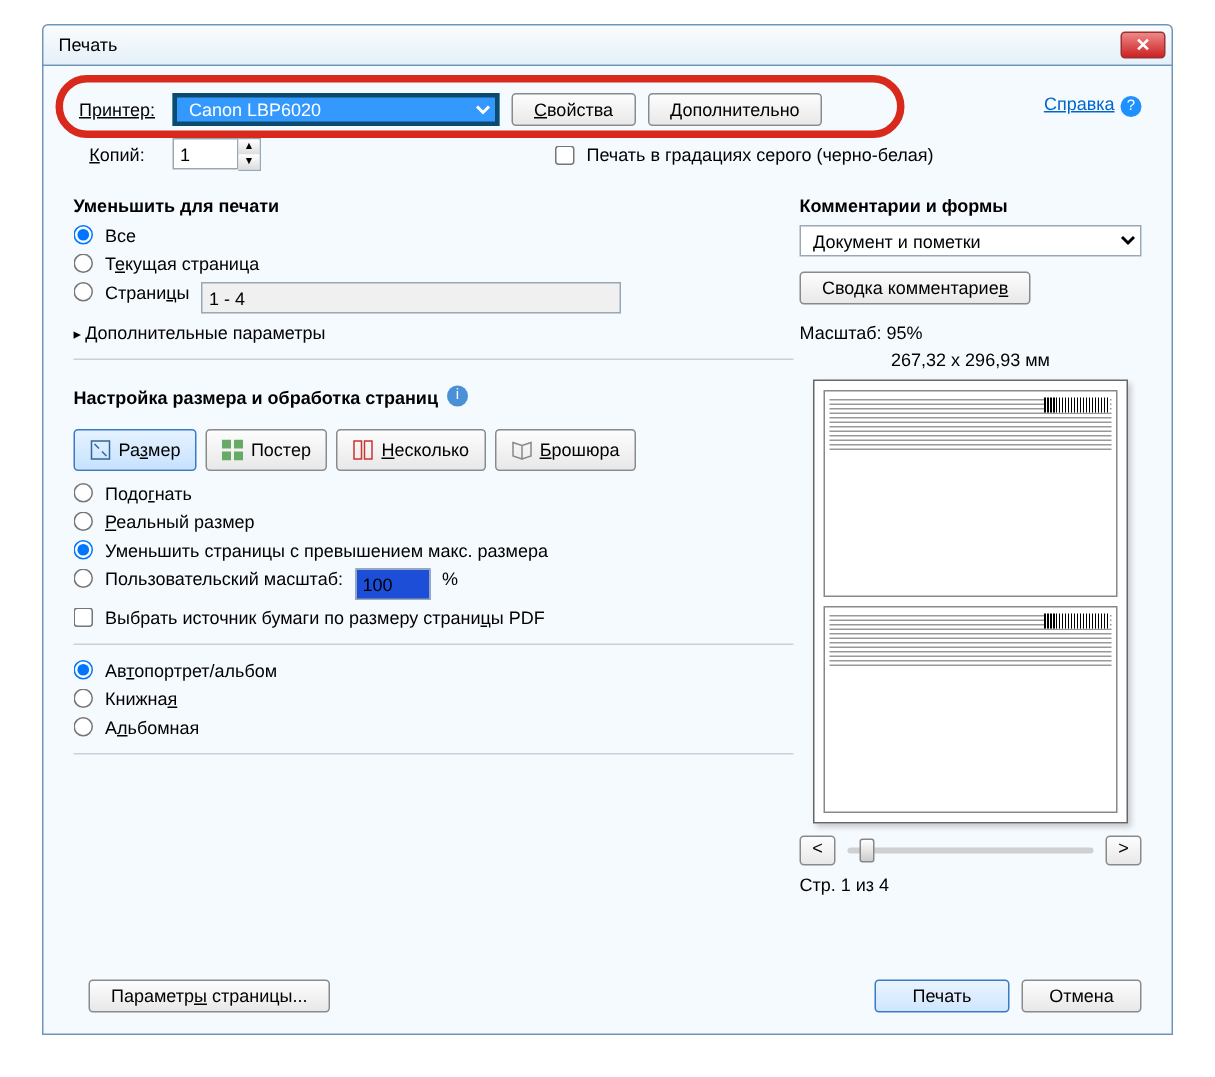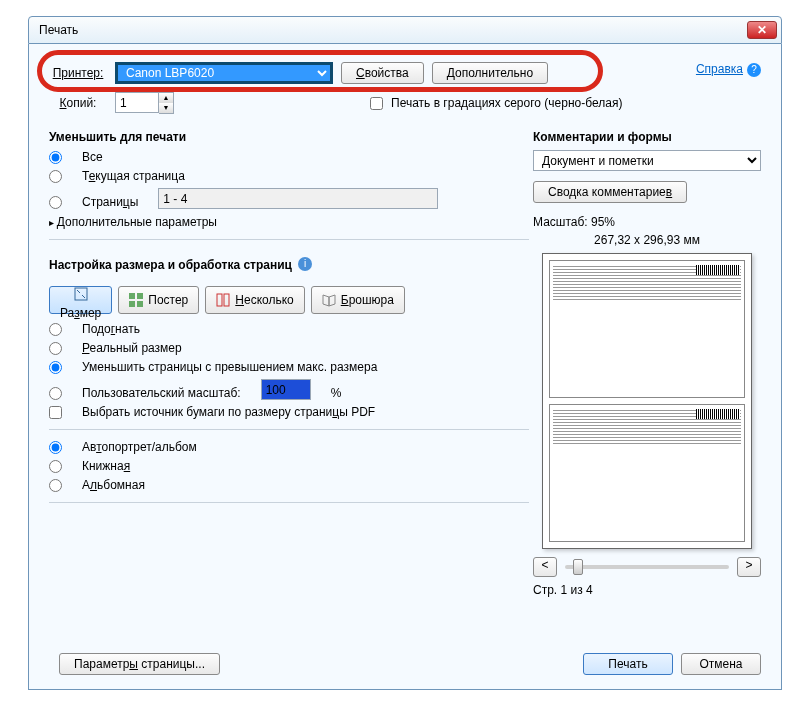--- a/index.html
+++ b/index.html
@@ -19,25 +19,25 @@
 .help-link { position: absolute; top: 18px; right: 20px; color: #0066cc; text-decoration: underline; cursor: pointer; }
 .help-icon { display: inline-block; width: 14px; height: 14px; border-radius: 50%; background: #1e90ff; color: #fff; text-align: center; line-height: 14px; font-size: 10px; margin-left: 4px; }
 .spinner { display: inline-flex; }
 .spinner input { width: 44px; }
 .spin-btns { display: flex; flex-direction: column; border: 1px solid #9aa7b5; border-left: none; }
 .spin-btns span { width: 14px; height: 10px; background: linear-gradient(#fff,#ddd); font-size: 7px; text-align: center; line-height: 9px; cursor: pointer; }
 .left-col { width: 480px; float: left; }
 .right-col { width: 228px; float: right; }
 .section-title { font-weight: bold; margin: 8px 0 6px; }
 .hr { border: none; border-top: 1px solid #c8d2dc; margin: 10px 0; }
-.radio-row, .check-row { display: flex; align-items: flex-end; gap: 20px; margin: 5px 0; }
+.radio-row, .check-row { display: flex; align-items: flex-start; gap: 8px; margin: 5px 0; }
 input[type=radio], input[type=checkbox] { margin: 0; }
 .btn-group { display: flex; gap: 6px; margin: 8px 0; }
 .btn-tab { background: linear-gradient(#fdfdfd,#e8e8e8); border: 1px solid #8a8a8a; border-radius: 3px; height: 28px; padding: 0 10px; display: flex; align-items: center; gap: 5px; cursor: pointer; }
-.btn-tab.active { background: linear-gradient(#e6f2ff,#c6e2ff); border-color: #3a7ac4; flex-direction: column; }
+.btn-tab.active { background: linear-gradient(#e6f2ff,#c6e2ff); border-color: #3a7ac4; }
 .icon-sq { width: 14px; height: 14px; display: inline-block; }
 .preview-box { width: 210px; height: 296px; border: 1px solid #666; background: #fff; margin: 6px auto; box-shadow: 2px 2px 4px rgba(0,0,0,.2); position: relative; padding: 6px; }
 .preview-inner { width: 100%; height: 100%; display: flex; flex-direction: column; gap: 6px; }
 .doc-mini { flex: 1; border: 1px solid #888; background: #fff; padding: 3px; font-size: 4px; line-height: 4px; color: #555; overflow: hidden; }
 .doc-mini .barcode { float: right; width: 44px; height: 10px; background: repeating-linear-gradient(90deg,#000,#000 1px,#fff 1px,#fff 2px); margin: 1px; }
 .doc-mini .dline { border-top: .5px solid #999; margin: 2px 0; }
 .nav-row { display: flex; align-items: center; gap: 8px; margin-top: 8px; }
 .nav-btn { width: 24px; height: 20px; border: 1px solid #8a8a8a; background: linear-gradient(#fdfdfd,#e8e8e8); text-align: center; cursor: pointer; border-radius: 3px; }
 .slider-track { flex: 1; height: 4px; background: #d0d0d0; border-radius: 2px; position: relative; }
 .slider-thumb { position: absolute; left: 8px; top: -6px; width: 10px; height: 16px; background: linear-gradient(#fff,#ccc); border: 1px solid #888; border-radius: 2px; }

